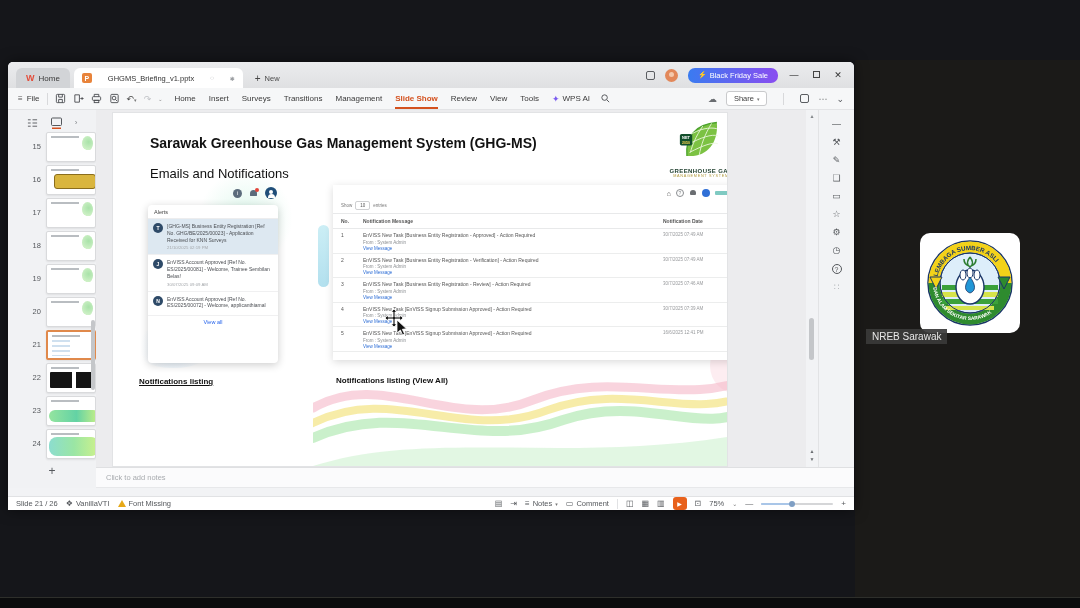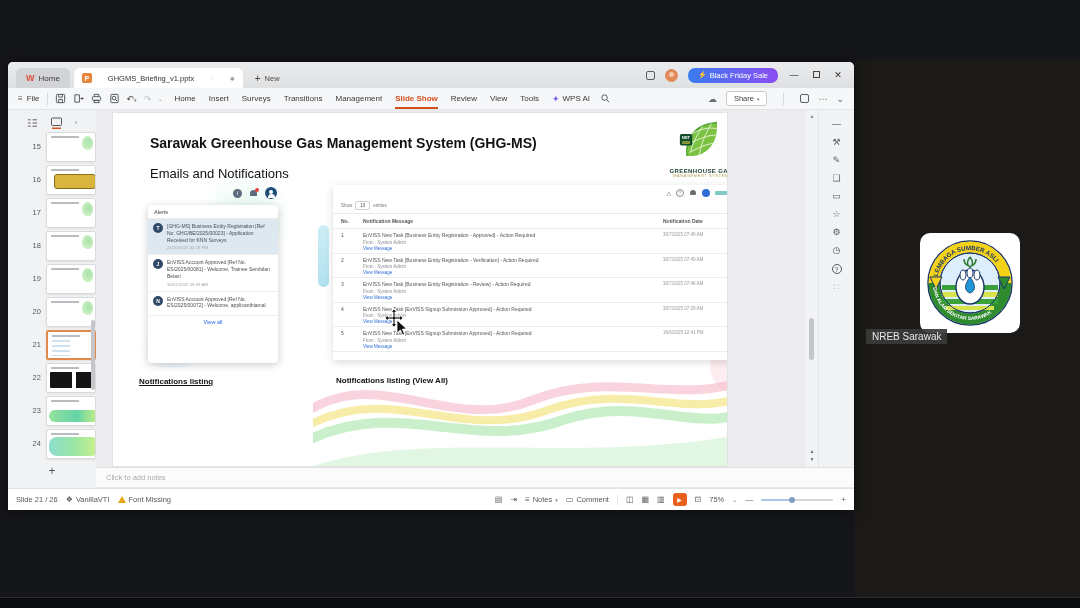--- a/index.html
+++ b/index.html
@@ -131,21 +131,21 @@
   .vs-up{position:absolute;top:2px;left:0;right:0;text-align:center;font-size:6px;color:#85888c;}
   .vs-thumb{position:absolute;left:3px;top:208px;width:5px;height:42px;background:#c4c6c9;border-radius:3px;}
   .vs-nav{position:absolute;left:0;right:0;bottom:4px;text-align:center;font-size:5px;color:#6a6d71;line-height:1.5;}
   .sidebar-tools{position:absolute;right:0;top:48px;bottom:43px;width:36px;background:#f2f3f5;border-left:1px solid #e2e3e5;display:flex;flex-direction:column;align-items:center;gap:9px;padding-top:10px;}
   .sti{font-size:9px;color:#55585c;line-height:1;}
   .sti.dim{color:#b4b7bb;}
   .sti-q{width:10px;height:10px;border:1px solid #55585c;border-radius:50%;font-size:7px;color:#55585c;display:flex;align-items:center;justify-content:center;}
 
   .notesbar{position:absolute;left:88px;right:0;bottom:22px;height:21px;background:#fbfbfc;border-top:1px solid #dfe0e2;border-bottom:1px solid #e7e8ea;display:flex;align-items:center;padding:0 10px;font-size:7.5px;color:#a8abaf;}
 
-  .statusbar{position:absolute;left:0;right:0;bottom:0;height:22px;background:#fff;border-top:1px solid #e1e2e4;display:flex;align-items:center;padding:0 8px;font-size:7.5px;color:#55585c;gap:8px;border-radius:0;}
+  .statusbar{position:absolute;left:0;right:0;bottom:0;height:14px;background:#fff;border-top:1px solid #e1e2e4;display:flex;align-items:center;padding:0 8px;font-size:7.5px;color:#55585c;gap:8px;border-radius:0;}
   .sb-sep{width:1px;height:10px;background:#e1e2e4;}
   .warn-tri{width:0;height:0;border-left:4px solid transparent;border-right:4px solid transparent;border-bottom:7px solid #e6a817;display:inline-block;margin-right:3px;}
   .sb-right{margin-left:auto;display:flex;align-items:center;gap:8px;}
   .sbi{font-size:8px;color:#55585c;}
   .playbtn{width:14px;height:13px;background:#e8611c;border-radius:3px;color:#fff;font-size:6px;display:flex;align-items:center;justify-content:center;}
   .zoomslider{position:relative;width:72px;height:2px;background:#d5d6d8;border-radius:1px;}
   .zoomslider::before{content:"";position:absolute;left:0;width:30px;height:2px;background:#a9c6e8;border-radius:1px;}
   .zoomknob{position:absolute;left:28px;top:-2px;width:6px;height:6px;border-radius:50%;background:#7f9fc4;}
 
   

